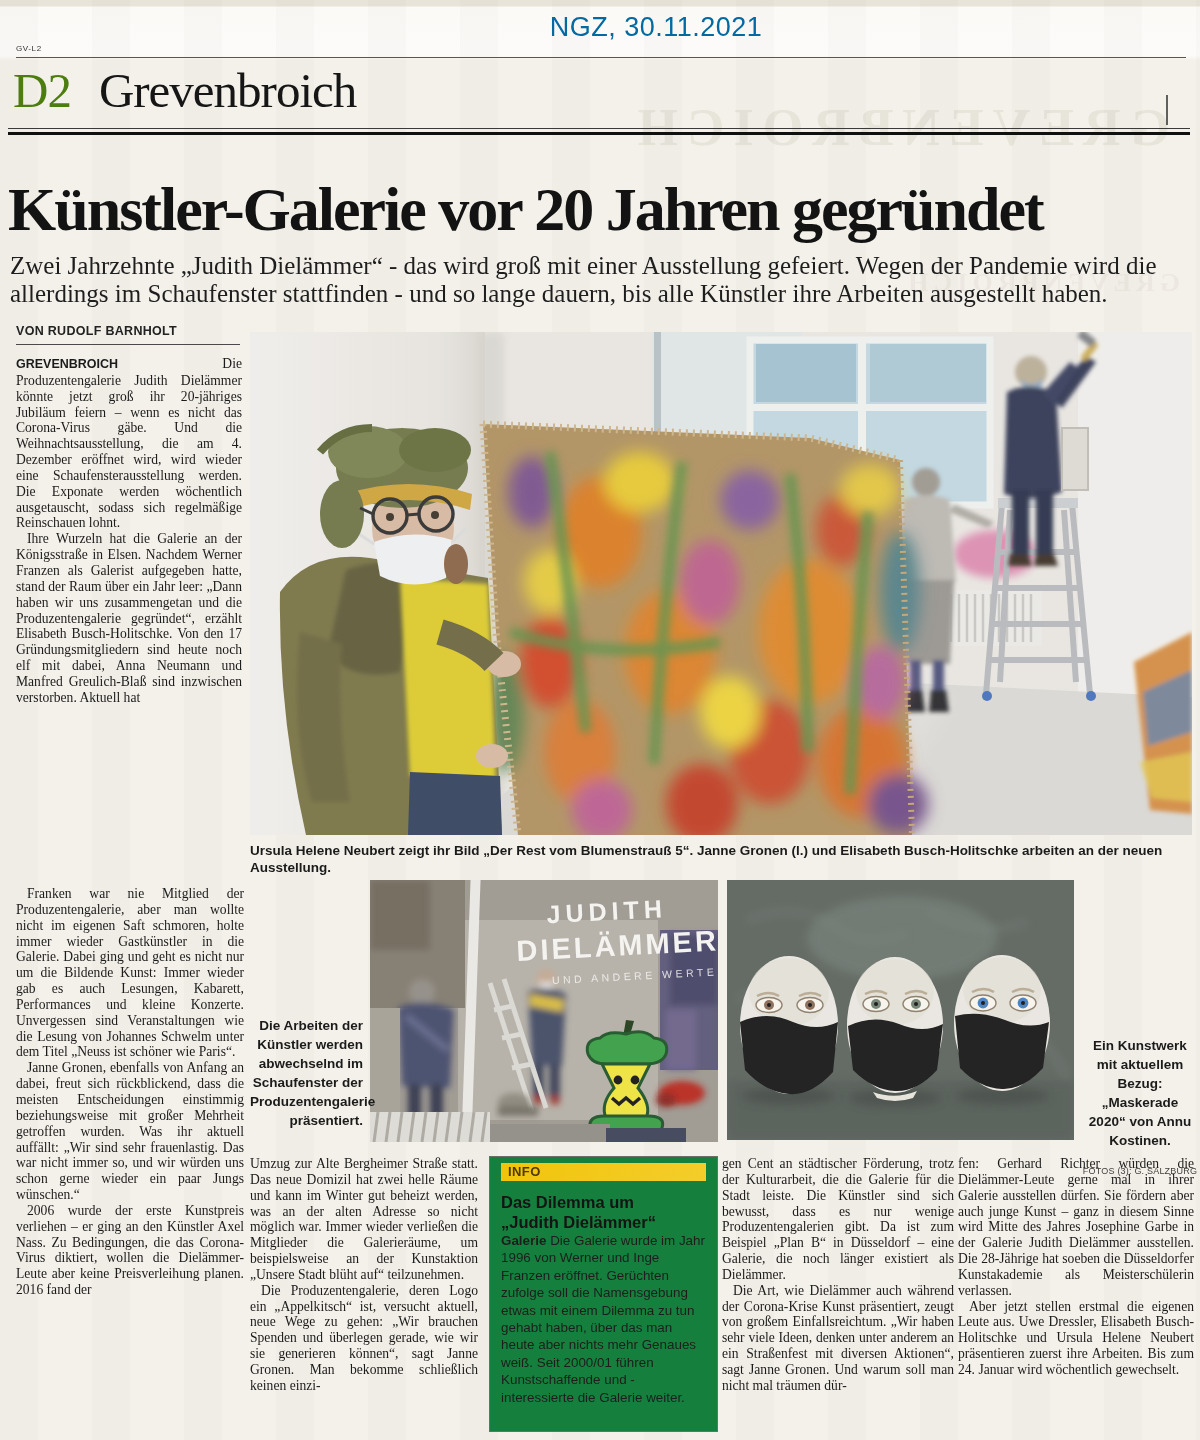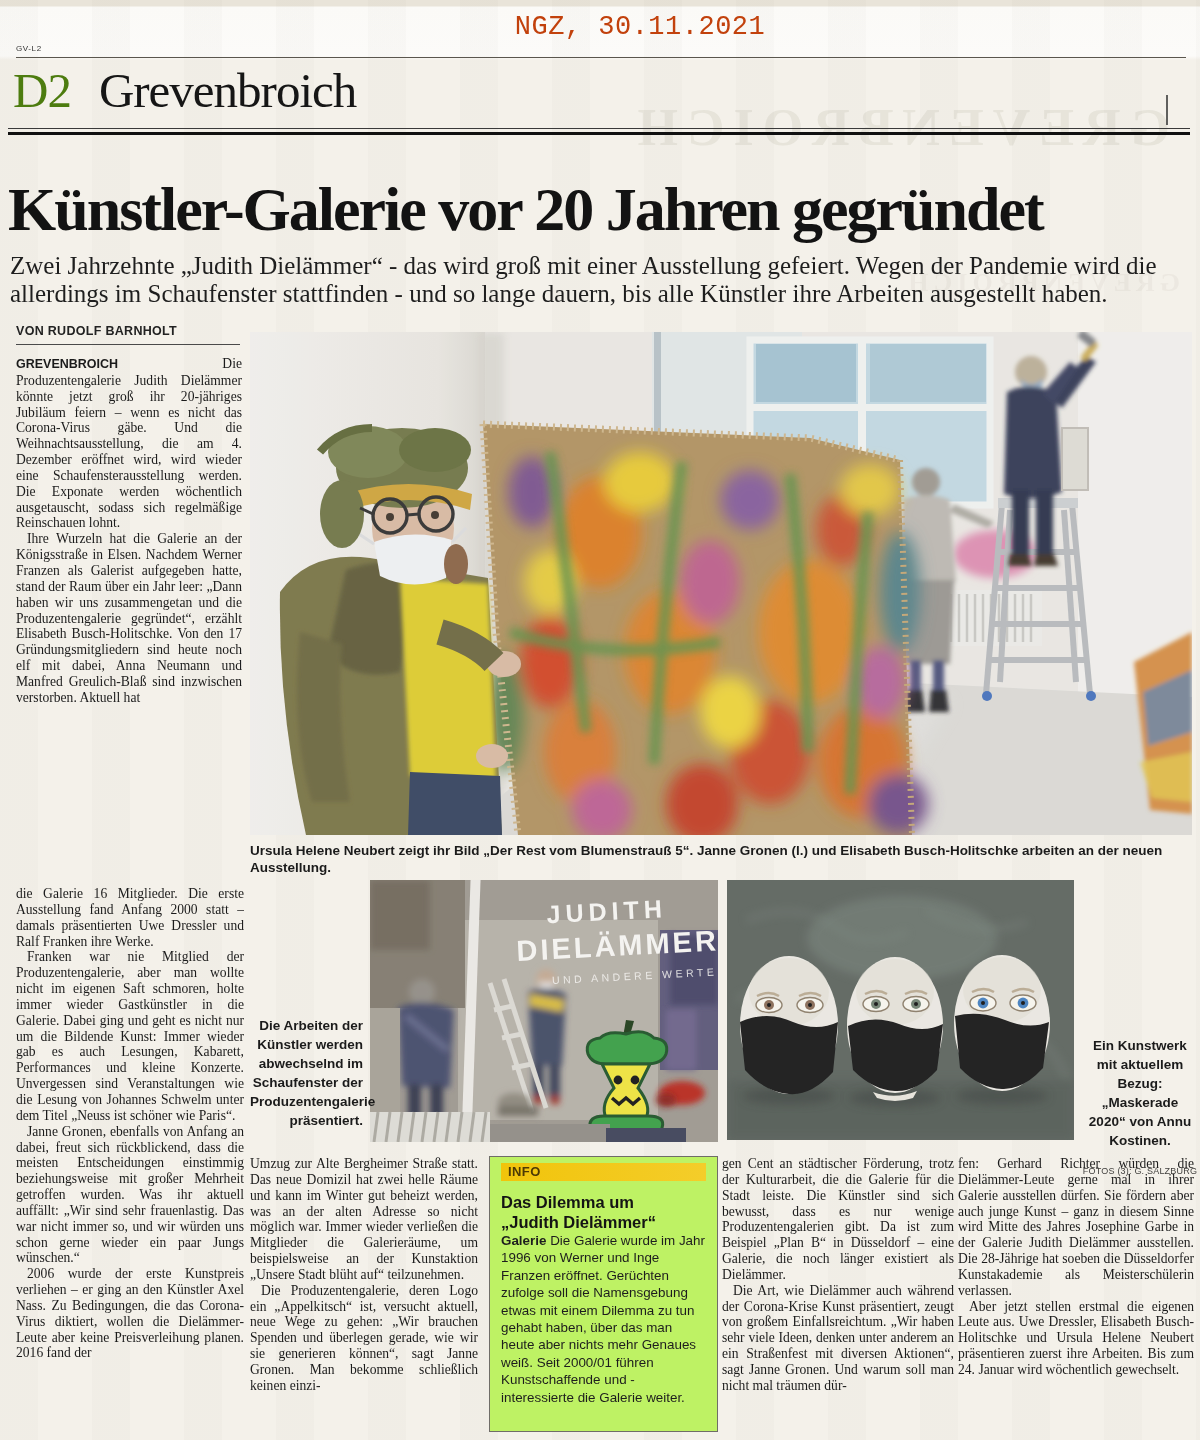--- a/index.html
+++ b/index.html
@@ -10,22 +10,22 @@
   }
   .page::before{
     content:"";position:absolute;inset:0;pointer-events:none;
     background:
       repeating-linear-gradient(90deg,rgba(60,50,30,.018) 0 38px,rgba(0,0,0,0) 38px 92px),
       linear-gradient(180deg,#e9e4d9 0,#e9e4d9 6px,#fbfaf7 7px,#fcfbf9 56px,#f4f1ea 60px,#f4f1ea 100%);
     z-index:0;
   }
   .abs{position:absolute;}
   
-  .dateline{top:12px;left:640px;transform:translateX(-50%);font-family:Liberation Mono, monospace;
-    font-size:27px;letter-spacing:.5px;color:#c2410c;z-index:3;}
+  .dateline{top:12px;left:656px;transform:translateX(-50%);font-family:Liberation Sans, sans-serif;
+    font-size:27px;letter-spacing:.5px;color:#0369a1;z-index:3;}
   .pagecode{top:44px;left:16px;font-family:"Liberation Sans",sans-serif;font-size:8px;
     letter-spacing:.6px;color:#333;z-index:3;}
   .rule-thin{top:57px;left:16px;width:1170px;height:1px;background:#5a564e;z-index:3;}
   .masthead{top:62px;left:13px;font-size:49px;letter-spacing:-1px;z-index:3;white-space:nowrap;}
   .masthead .pageletter{color:#4d7c0f;margin-right:28px;}
   .masthead .section{color:#161616;}
   .rule-heavy{top:128px;left:8px;width:1182px;height:3px;border-top:1px solid #3a3a3a;
     border-bottom:3px solid #101010;z-index:3;}
   .corner-mark{top:95px;left:1166px;width:2px;height:30px;background:#2f2f2f;opacity:.75;z-index:3;}
   .ghost{top:98px;left:430px;width:740px;font-size:52px;font-weight:bold;letter-spacing:9px;
@@ -60,21 +60,21 @@
   .windowphoto{top:880px;left:370px;width:348px;height:262px;}
   .masksphoto{top:880px;left:727px;width:347px;height:260px;}
   .caption{font-family:"Liberation Sans",sans-serif;font-weight:bold;font-size:13.5px;
     line-height:19px;color:#1b1b1b;z-index:3;}
   .maincaption{top:842px;left:250px;width:945px;line-height:17px;}
   .windowcaption{top:1016px;left:250px;width:113px;text-align:right;}
   .maskscaption{top:1036px;left:1082px;width:116px;text-align:center;}
   .credit{margin-top:12px;font-weight:normal;font-size:9px;letter-spacing:.2px;color:#3f3e3c;}
   
   .infobox{top:1156px;left:489px;width:229px;height:276px;border:1px solid #6f6d68;
-    background:#bef264;box-sizing:border-box;padding:6px 11px;z-index:3;
+    background:#15803d;box-sizing:border-box;padding:6px 11px;z-index:3;
     font-family:"Liberation Sans",sans-serif;}
   .infobox .banner{background:linear-gradient(90deg,#f1c40b,#f4cd2a);color:#4d3a05;font-weight:bold;
     font-size:13px;padding:1px 7px 2px;letter-spacing:.4px;}
   .infobox .title{margin-top:11px;font-size:16.5px;line-height:20px;font-weight:bold;color:#141414;}
   .infobox .body{font-size:13.4px;line-height:17.4px;color:#1d1d1d;}
   svg text{font-family:"Liberation Sans",sans-serif;}
 </style>
 </head>
 <body>
 
@@ -421,21 +421,20 @@
       </g>
       <rect width="347" height="260" fill="#fffdf4" opacity=".04"></rect>
     </svg>
   </div>
   <div class="abs caption maskscaption">
     <div>Ein Kunstwerk mit aktuellem Bezug: „Maskerade 2020“ von Annu Kostinen.</div>
     <div class="credit">FOTOS (3): G. SALZBURG</div>
   </div>
 
   <div class="abs bodycol col1bottom">
-    <p>die Galerie 16 Mitglieder. Die erste Ausstellung fand Anfang 2000 statt – damals präsentierten Uwe Dressler und Ralf Franken ihre Werke.</p>
     <p class="ind">Franken war nie Mitglied der Produzentengalerie, aber man wollte nicht im eigenen Saft schmoren, holte immer wieder Gastkünstler in die Galerie. Dabei ging und geht es nicht nur um die Bildende Kunst: Immer wieder gab es auch Lesungen, Kabarett, Performances und kleine Konzerte. Unvergessen sind Veranstaltungen wie die Lesung von Johannes Schwelm unter dem Titel „Neuss ist schöner wie Paris“.</p>
     <p class="ind">Janne Gronen, ebenfalls von Anfang an dabei, freut sich rückblickend, dass die meisten Entscheidungen einstimmig beziehungsweise mit großer Mehrheit getroffen wurden. Was ihr aktuell auffällt: „Wir sind sehr frauenlastig. Das war nicht immer so, und wir würden uns schon gerne wieder ein paar Jungs wünschen.“</p>
     <p class="ind">2006 wurde der erste Kunstpreis verliehen – er ging an den Künstler Axel Nass. Zu Bedingungen, die das Corona-Virus diktiert, wollen die Dielämmer-Leute aber keine Preisverleihung planen. 2016 fand der</p>
   </div>
 
   <div class="abs bodycol col2">
     <p>Umzug zur Alte Bergheimer Straße statt. Das neue Domizil hat zwei helle Räume und kann im Winter gut beheizt werden, was an der alten Adresse so nicht möglich war. Immer wieder verließen die Mitglieder die Galerieräume, um beispielsweise an der Kunstaktion „Unsere Stadt blüht auf“ teilzunehmen.</p>
     <p class="ind">Die Produzentengalerie, deren Logo ein „Appelkitsch“ ist, versucht aktuell, neue Wege zu gehen: „Wir brauchen Spenden und überlegen gerade, wie wir sie generieren können“, sagt Janne Gronen. Man bekomme schließlich keinen einzi-</p>
   </div>
 

